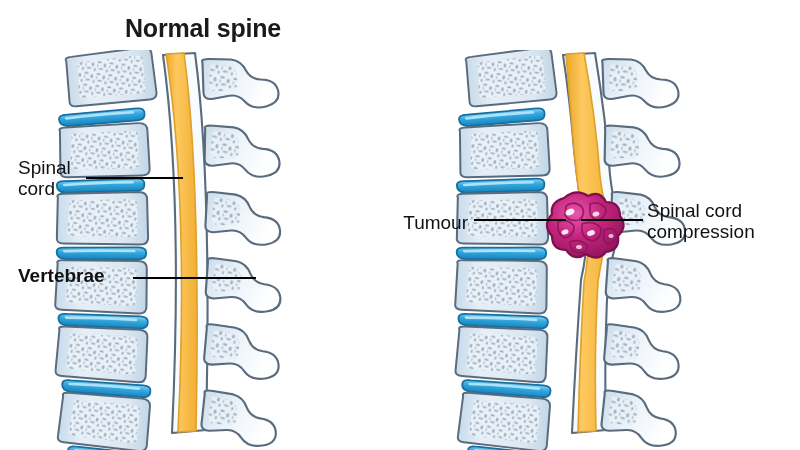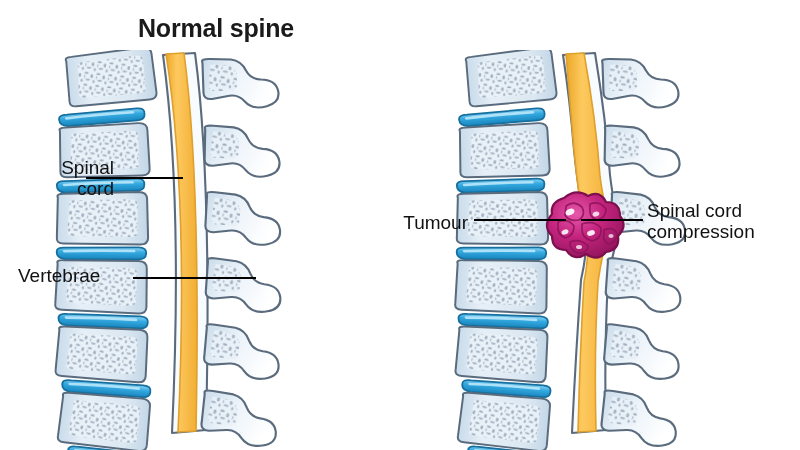--- a/index.html
+++ b/index.html
@@ -3,21 +3,21 @@
 <meta charset="utf-8">
 <style>
   html,body{margin:0;padding:0;background:#ffffff;}
   body{width:800px;height:450px;overflow:hidden;
        font-family:"Liberation Sans","DejaVu Sans",sans-serif;}
   #root{position:relative;width:800px;height:450px;background:#fff;}
   .panel{position:absolute;top:0;height:450px;width:400px;}
   #panel-normal{left:0;}
   #panel-mscc{left:400px;}
   .panel-title{
-      position:absolute;top:14px;left:16px;width:400px;text-align:center;
+      position:absolute;top:14px;left:3px;width:400px;text-align:center;
       font-size:25px;font-weight:bold;color:#1a1a1a;letter-spacing:-0.2px;
       white-space:nowrap;
   }
   .spine-svg{position:absolute;top:50px;left:0;width:400px;height:400px;}
   .lbl{
       position:absolute;font-size:19px;color:#111;line-height:1.12;
       white-space:pre-line;
   }
   .lbl.right-al{text-align:right;}
   .lbl.left-al{text-align:left;}
@@ -149,25 +149,25 @@
 
         <g>
             <use href="#vbodyN" transform="translate(60,340) rotate(6)   scale(0.94,0.92)"></use>
           </g>
         <g>
             <use href="#discN" transform="translate(66,394) rotate(7) scale(0.94,0.92)"></use>
           </g>
       </g>
     </svg>
 
-    <div class="lbl left-al" style="left:18px;top:157px;width:96px;text-align:right;">Spinal
+    <div class="lbl left-al" style="left:18px;top:157px;width:96px;">Spinal
 cord</div>
     <div class="leader" style="left:86px;top:177px;width:97px;"></div>
 
-    <div class="lbl left-al" style="left:18px;top:265px;width:130px;">Vertebrae</div>
+    <div class="lbl left-al" style="left:18px;top:265px;width:130px;font-weight:bold;">Vertebrae</div>
     <div class="leader" style="left:133px;top:277px;width:123px;"></div>
   </div>
 
   <div class="panel" id="panel-mscc">
 
 
     <svg class="spine-svg" viewBox="0 0 400 400">
       <defs>
         <pattern id="trabM" width="13" height="13" patternUnits="userSpaceOnUse" patternTransform="rotate(12)">
           <rect width="13" height="13" fill="#e9f1f8"></rect>

